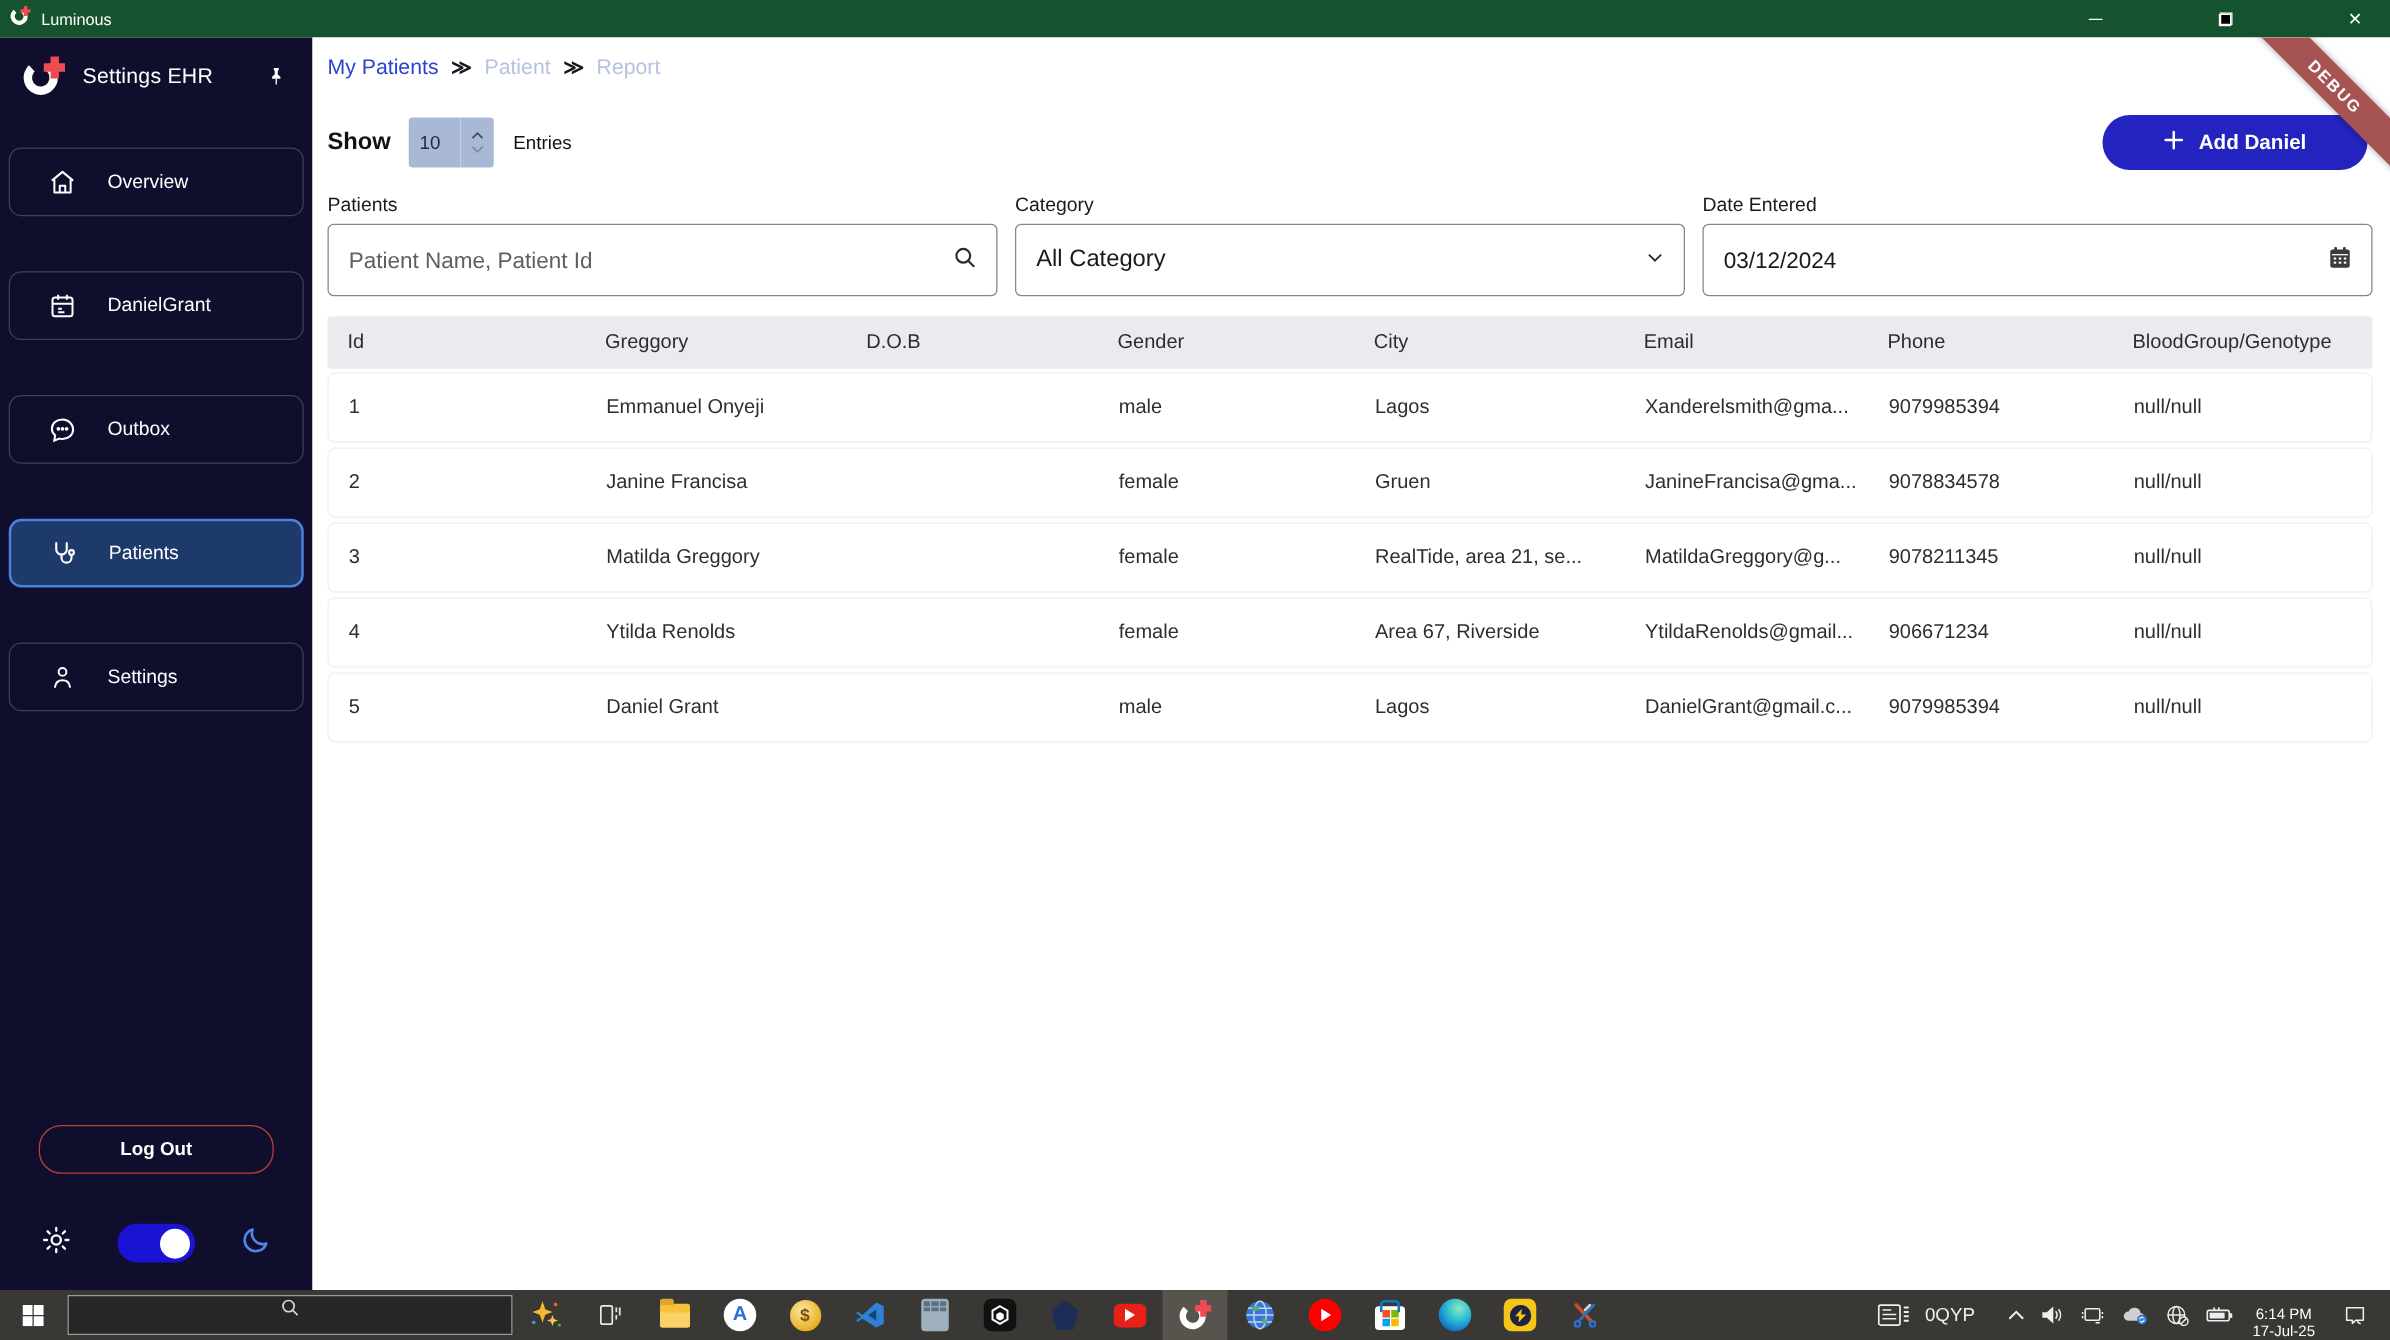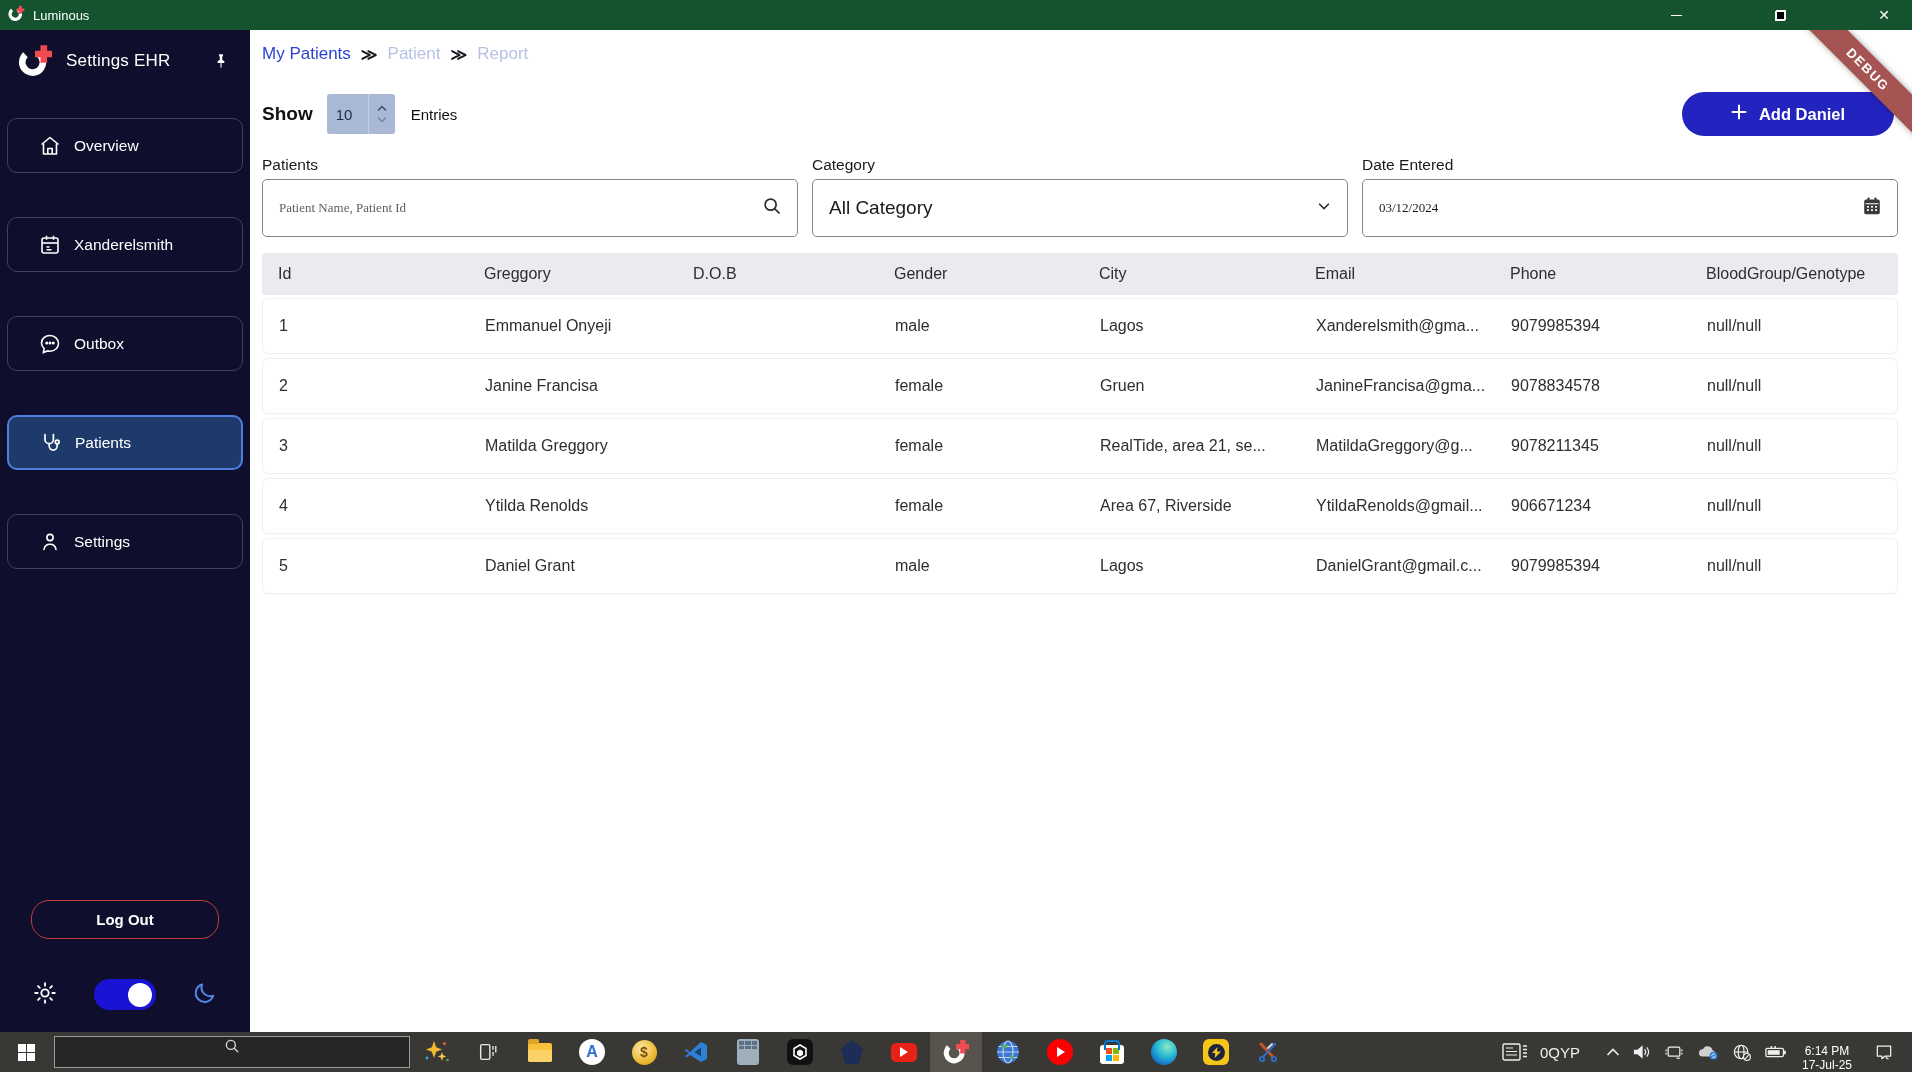--- a/index.html
+++ b/index.html
@@ -21,21 +21,21 @@
   .app { flex:1; display:flex; min-height:0; }
 
   
   .sidebar { width:250px; background:#0f0f2d; color:#fff; display:flex; flex-direction:column; flex:0 0 250px; }
   .brand { display:flex; align-items:center; gap:14px; padding:14px 18px 10px 18px; }
   .brand-name { font-size:17px; letter-spacing:.2px; flex:1; }
   .logo { width:34px; height:34px; flex:0 0 34px; }
   .pinbtn { width:22px; height:22px; display:flex; align-items:center; justify-content:center; }
   .nav { margin-top:30px; display:flex; flex-direction:column; gap:44px; padding:0 7px; }
   .nav-item { height:55px; border:1px solid #3f3f60; border-radius:10px; display:flex; align-items:center;
-    gap:12px; padding-left:30px; font-size:15.5px; color:#fff; cursor:default; }
+    gap:24px; padding-left:30px; font-size:15.5px; color:#fff; cursor:default; }
   .nav-item .nicon { width:24px; height:24px; flex:0 0 24px; }
   .nav-item.active { background:#1e3a6b; border:2px solid #4d7ee0; }
   .side-bottom { margin-top:auto; padding-bottom:22px; }
   .logout { width:188px; height:39px; margin:0 auto; border:1px solid #c13e3e; border-radius:18px;
     display:flex; align-items:center; justify-content:center; font-size:15px; font-weight:bold; color:#fff; }
   .theme-row { margin-top:40px; display:flex; align-items:center; justify-content:space-between; padding:0 32px; }
   .toggle { width:62px; height:31px; border-radius:16px; background:#1a13d3; position:relative; }
   .toggle .knob { position:absolute; right:4px; top:3.5px; width:24px; height:24px; border-radius:50%; background:#fff; }
 
   
@@ -57,21 +57,21 @@
     background:#2323c0; color:#fff; display:flex; align-items:center; justify-content:center; gap:12px;
     font-size:16.5px; font-weight:bold; }
 
   .filters { margin-top:20px; display:flex; gap:14px; }
   .fgroup { display:flex; flex-direction:column; }
   .fgroup.f1, .fgroup.f2 { flex:0 0 536px; }
   .fgroup.f3 { flex:1; }
   .flabel { font-size:15.5px; color:#1a1a1a; margin-bottom:5px; }
   .fbox { height:58px; border:1px solid #868686; border-radius:5px; background:#fff; display:flex; align-items:center;
     padding:0 14px 0 16px; gap:10px; }
-  .fbox input { border:none; outline:none; flex:1; font-size:13px; color:#1a1a1a; font-family:Liberation Serif, serif; background:transparent; }
+  .fbox input { border:none; outline:none; flex:1; font-size:18px; color:#1a1a1a; font-family:Liberation Sans, sans-serif; background:transparent; }
   .fbox input::placeholder { color:#5c6065; opacity:1; }
   .fbox .fvalue { flex:1; font-size:19px; color:#1a1a1a; }
 
   
   .ptable { margin-top:16px; }
   .thead, .trow { display:grid; grid-template-columns:206px 209px 201px 205px 216px 195px 196px 1fr; }
   .thead { background:#e9ebef; height:42px; align-items:center; border-radius:3px; }
   .thead > div { padding-left:16px; font-size:16px; color:#2d2d2d; }
   .tbody { display:flex; flex-direction:column; gap:4px; margin-top:3px; }
   .trow { background:#fff; height:56px; align-items:center; border:1px solid #f0f0f2; border-radius:6px;
@@ -183,21 +183,21 @@
         </div>
         <div class="nav-item">
           <span class="nicon">
             <svg width="24" height="24" viewBox="0 0 24 24" fill="none" stroke="#fff" stroke-width="1.6">
               <rect x="4" y="5" width="16" height="15" rx="2"></rect>
                 <path d="M4 10h16"></path>
                 <path d="M8.5 2.8v4M15.5 2.8v4"></path>
               <path d="M8.5 14h3M8.5 16.8h5"></path>
             </svg>
           </span>
-          <span>Xanderelsmith</span>
+          <span>DanielGrant</span>
         </div>
         <div class="nav-item">
           <span class="nicon">
             <svg width="24" height="24" viewBox="0 0 24 24" fill="none" stroke="#fff" stroke-width="1.6">
               <path d="M12 3.5c-4.7 0-8.5 3.3-8.5 7.5 0 2.1 1 4 2.6 5.3L5.4 20.5l4.1-1.6c.8.2 1.6.3 2.5.3 4.7 0 8.5-3.3 8.5-7.6S16.7 3.5 12 3.5z"></path>
               <circle cx="8.7" cy="11" r="0.7" fill="#fff"></circle>
                 <circle cx="12" cy="11" r="0.7" fill="#fff"></circle>
                 <circle cx="15.3" cy="11" r="0.7" fill="#fff"></circle>
             </svg>
           </span>

